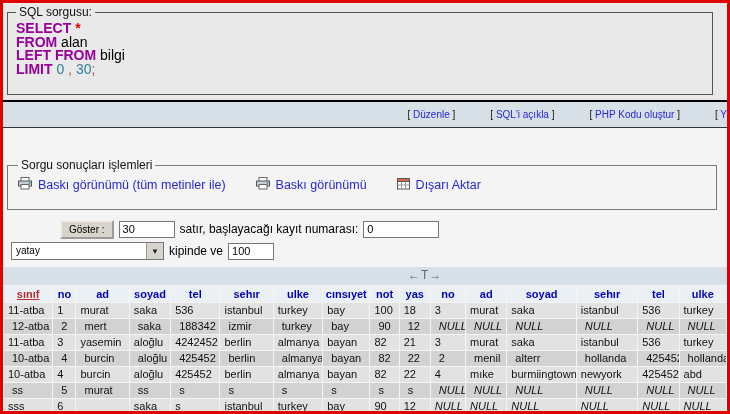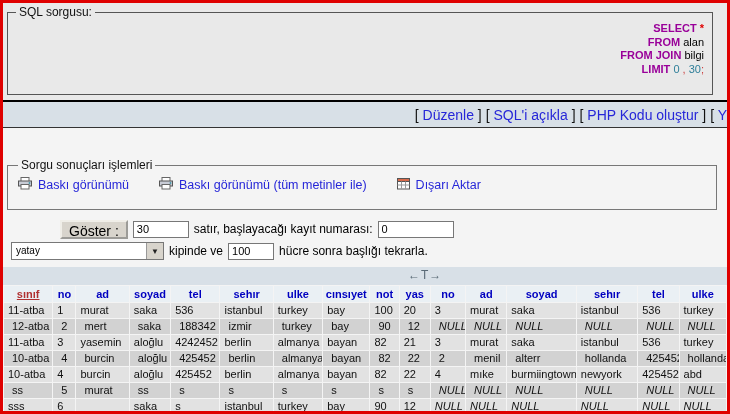--- a/index.html
+++ b/index.html
@@ -14,56 +14,56 @@
     overflow: hidden;
     position: relative;
   }
   
   .sql-section { height: 97px; background:#e9e9e9; flex: none; }
   .sql-fieldset {
     margin: 2px 14px 0 4px; height: 90px;
     border: 1px solid #555; padding: 3px 8px;
   }
   .sql-fieldset legend { padding: 0 3px; font-size:12px; color:#111; }
-  .sql-code { font-size: 11px; line-height: 13.5px; text-align: right; }
+  .sql-code { font-size: 14px; line-height: 13.5px; }
   .tok-kw  { color:#990099; font-weight: bold; }
   .tok-pl  { color:#000; }
   .tok-star{ color:#e00000; font-weight: bold; }
   .tok-par { color:#b80ab8; }
   .tok-num { color:#2f7f99; }
   .tok-pun { color:#cc4444; }
   
   .links-band {
     height: 28px; flex:none;
     background:#d8e0e7;
     border-top: 2px solid #000;
     border-bottom: 1px solid #333;
     display:flex; align-items:center; justify-content:flex-end;
     white-space: nowrap; overflow: hidden;
-    font-size: 14px; color:#111;
+    font-size: 10px; color:#111;gap:31px;
   }
   .qlink { margin-left: 4px; }
   .qlink a { color:#2626d8; text-decoration:none; cursor:pointer; }
   
   .mid-gap { height: 22px; flex:none; background:#f4f4f4; }
   .ops-fieldset {
     margin: 8px 10px 0 4px; height: 52px; flex:none;
     border: 1px solid #777; padding: 2px 10px; background:#f4f4f4;
   }
   .ops-fieldset legend { padding: 0 3px; font-size:12px; color:#111; }
   .ops-row { display:flex; align-items:center; gap:30px; margin-top:3px; font-size:12.5px; }
   .ops-item { display:flex; align-items:center; gap:5px; cursor:pointer; }
   .ops-item a { color:#2626d8; text-decoration:none; }
   
   .form-area { flex:none; padding-top:9px; font-size:12px; }
   .form-line1 { margin-left:57px; display:flex; align-items:center; gap:5px; height:20px; }
   .form-line2 { margin-left:8px; margin-top:3px; display:flex; align-items:center; gap:5px; height:18px; }
   .btn {
     background:#d8d4cc; border:2px outset #f0eee8;
-    font-family:"Liberation Sans",sans-serif; font-size:14px;
+    font-family:"Liberation Sans",sans-serif; font-size:10px;
     padding:1px 7px; height:19px; cursor:pointer;
   }
   .ti {
     height:17px; border:1px solid #777; background:#fff;
     font-family:"Liberation Sans",sans-serif; font-size:11px; padding:0 3px;
   }
   .ti-rows { width:56px; } .ti-start { width:76px; } .ti-cells { width:46px; }
   .dd { width:153px; height:18px; border:1px solid #777; background:#fff; display:flex; cursor:pointer; }
   .dd-text { flex:1; font-size:10px; padding:2px 4px; overflow:hidden; }
   .dd-arrow { width:17px; background:#d8d4cc; border-left:1px solid #999; display:flex; align-items:center; justify-content:center; font-size:8px; color:#222; }
@@ -93,21 +93,21 @@
 <body>
 
 <div class="page">
 
   <div class="sql-section">
     <fieldset class="sql-fieldset">
       <legend>SQL sorgusu:</legend>
       <div class="sql-code">
           <div><span class="tok-kw">SELECT</span><span class="tok-pl"> </span><span class="tok-star">*</span></div>
           <div><span class="tok-kw">FROM</span><span class="tok-pl"> alan</span></div>
-          <div><span class="tok-kw">FROM JOIN</span><span class="tok-pl"> bilgi</span></div>
+          <div><span class="tok-kw">LEFT FROM</span><span class="tok-pl"> bilgi</span></div>
           <div><span class="tok-kw">LIMIT</span><span class="tok-pl"> </span><span class="tok-num">0</span><span class="tok-pun"> , </span><span class="tok-num">30</span><span class="tok-pun">;</span></div>
         </div>
     </fieldset>
   </div>
 
   <div class="links-band">
       <span class="qlink">[ <a>Düzenle</a> ]</span>
       <span class="qlink">[ <a>SQL'i açıkla</a> ]</span>
       <span class="qlink">[ <a>PHP Kodu oluştur</a> ]</span>
       <span class="qlink">[ <a>Y</a></span>
@@ -118,30 +118,30 @@
   <fieldset class="ops-fieldset">
     <legend>Sorgu sonuçları işlemleri</legend>
     <div class="ops-row">
         <div class="ops-item">
           <span><svg width="15" height="13" viewBox="0 0 15 13">
               <rect x="3" y="0.5" width="8" height="4" fill="#fff" stroke="#666"></rect>
               <rect x="0.5" y="4" width="13" height="5" fill="#c9ccd6" stroke="#555"></rect>
               <circle cx="11.5" cy="6" r="0.9" fill="#49a"></circle>
               <rect x="3" y="7.5" width="8" height="4.5" fill="#fff" stroke="#666"></rect>
             </svg></span>
-          <a>Baskı görünümü</a>
+          <a>Baskı görünümü (tüm metinler ile)</a>
         </div>
         <div class="ops-item">
           <span><svg width="15" height="13" viewBox="0 0 15 13">
               <rect x="3" y="0.5" width="8" height="4" fill="#fff" stroke="#666"></rect>
               <rect x="0.5" y="4" width="13" height="5" fill="#c9ccd6" stroke="#555"></rect>
               <circle cx="11.5" cy="6" r="0.9" fill="#49a"></circle>
               <rect x="3" y="7.5" width="8" height="4.5" fill="#fff" stroke="#666"></rect>
             </svg></span>
-          <a>Baskı görünümü (tüm metinler ile)</a>
+          <a>Baskı görünümü</a>
         </div>
         <div class="ops-item">
           <span><svg width="14" height="12" viewBox="0 0 14 12">
               <rect x="0.5" y="0.5" width="12" height="10.5" fill="#fff" stroke="#555"></rect>
               <rect x="0.5" y="0.5" width="12" height="3" fill="#d86a4a" stroke="#555"></rect>
               <line x1="4.5" y1="3.5" x2="4.5" y2="11" stroke="#999"></line>
               <line x1="8.5" y1="3.5" x2="8.5" y2="11" stroke="#999"></line>
               <line x1="0.5" y1="7" x2="12.5" y2="7" stroke="#999"></line>
             </svg></span>
           <a>Dışarı Aktar</a>
@@ -156,21 +156,20 @@
       <span>satır, başlayacağı kayıt numarası:</span>
       <input class="ti ti-start" value="0" style="">
     </div>
     <div class="form-line2">
       <div class="dd">
         <span class="dd-text">yatay</span>
         <span class="dd-arrow">▼</span>
       </div>
       <span>kipinde ve</span>
       <input class="ti ti-cells" value="100" style="">
-      <span>hücre sonra başlığı tekrarla.</span>
     </div>
   </div>
 
   <div class="table-band">
     <span class="navctl"><span>←</span><span>T</span><span>→</span></span>
   </div>
 
   <div class="results-wrap">
     <table class="results">
       <colgroup>
@@ -215,21 +214,21 @@
           <tr class="row-odd">
             <td>11-atba</td>
             <td>1</td>
             <td>murat</td>
             <td>saka</td>
             <td>536</td>
             <td>istanbul</td>
             <td>turkey</td>
             <td>bay</td>
             <td>100</td>
-            <td>20</td>
+            <td>18</td>
             <td>3</td>
             <td>murat</td>
             <td>saka</td>
             <td>istanbul</td>
             <td>536</td>
             <td>turkey</td>
           </tr>
           <tr class="row-even">
             <td>12-atba</td>
             <td>2</td>

